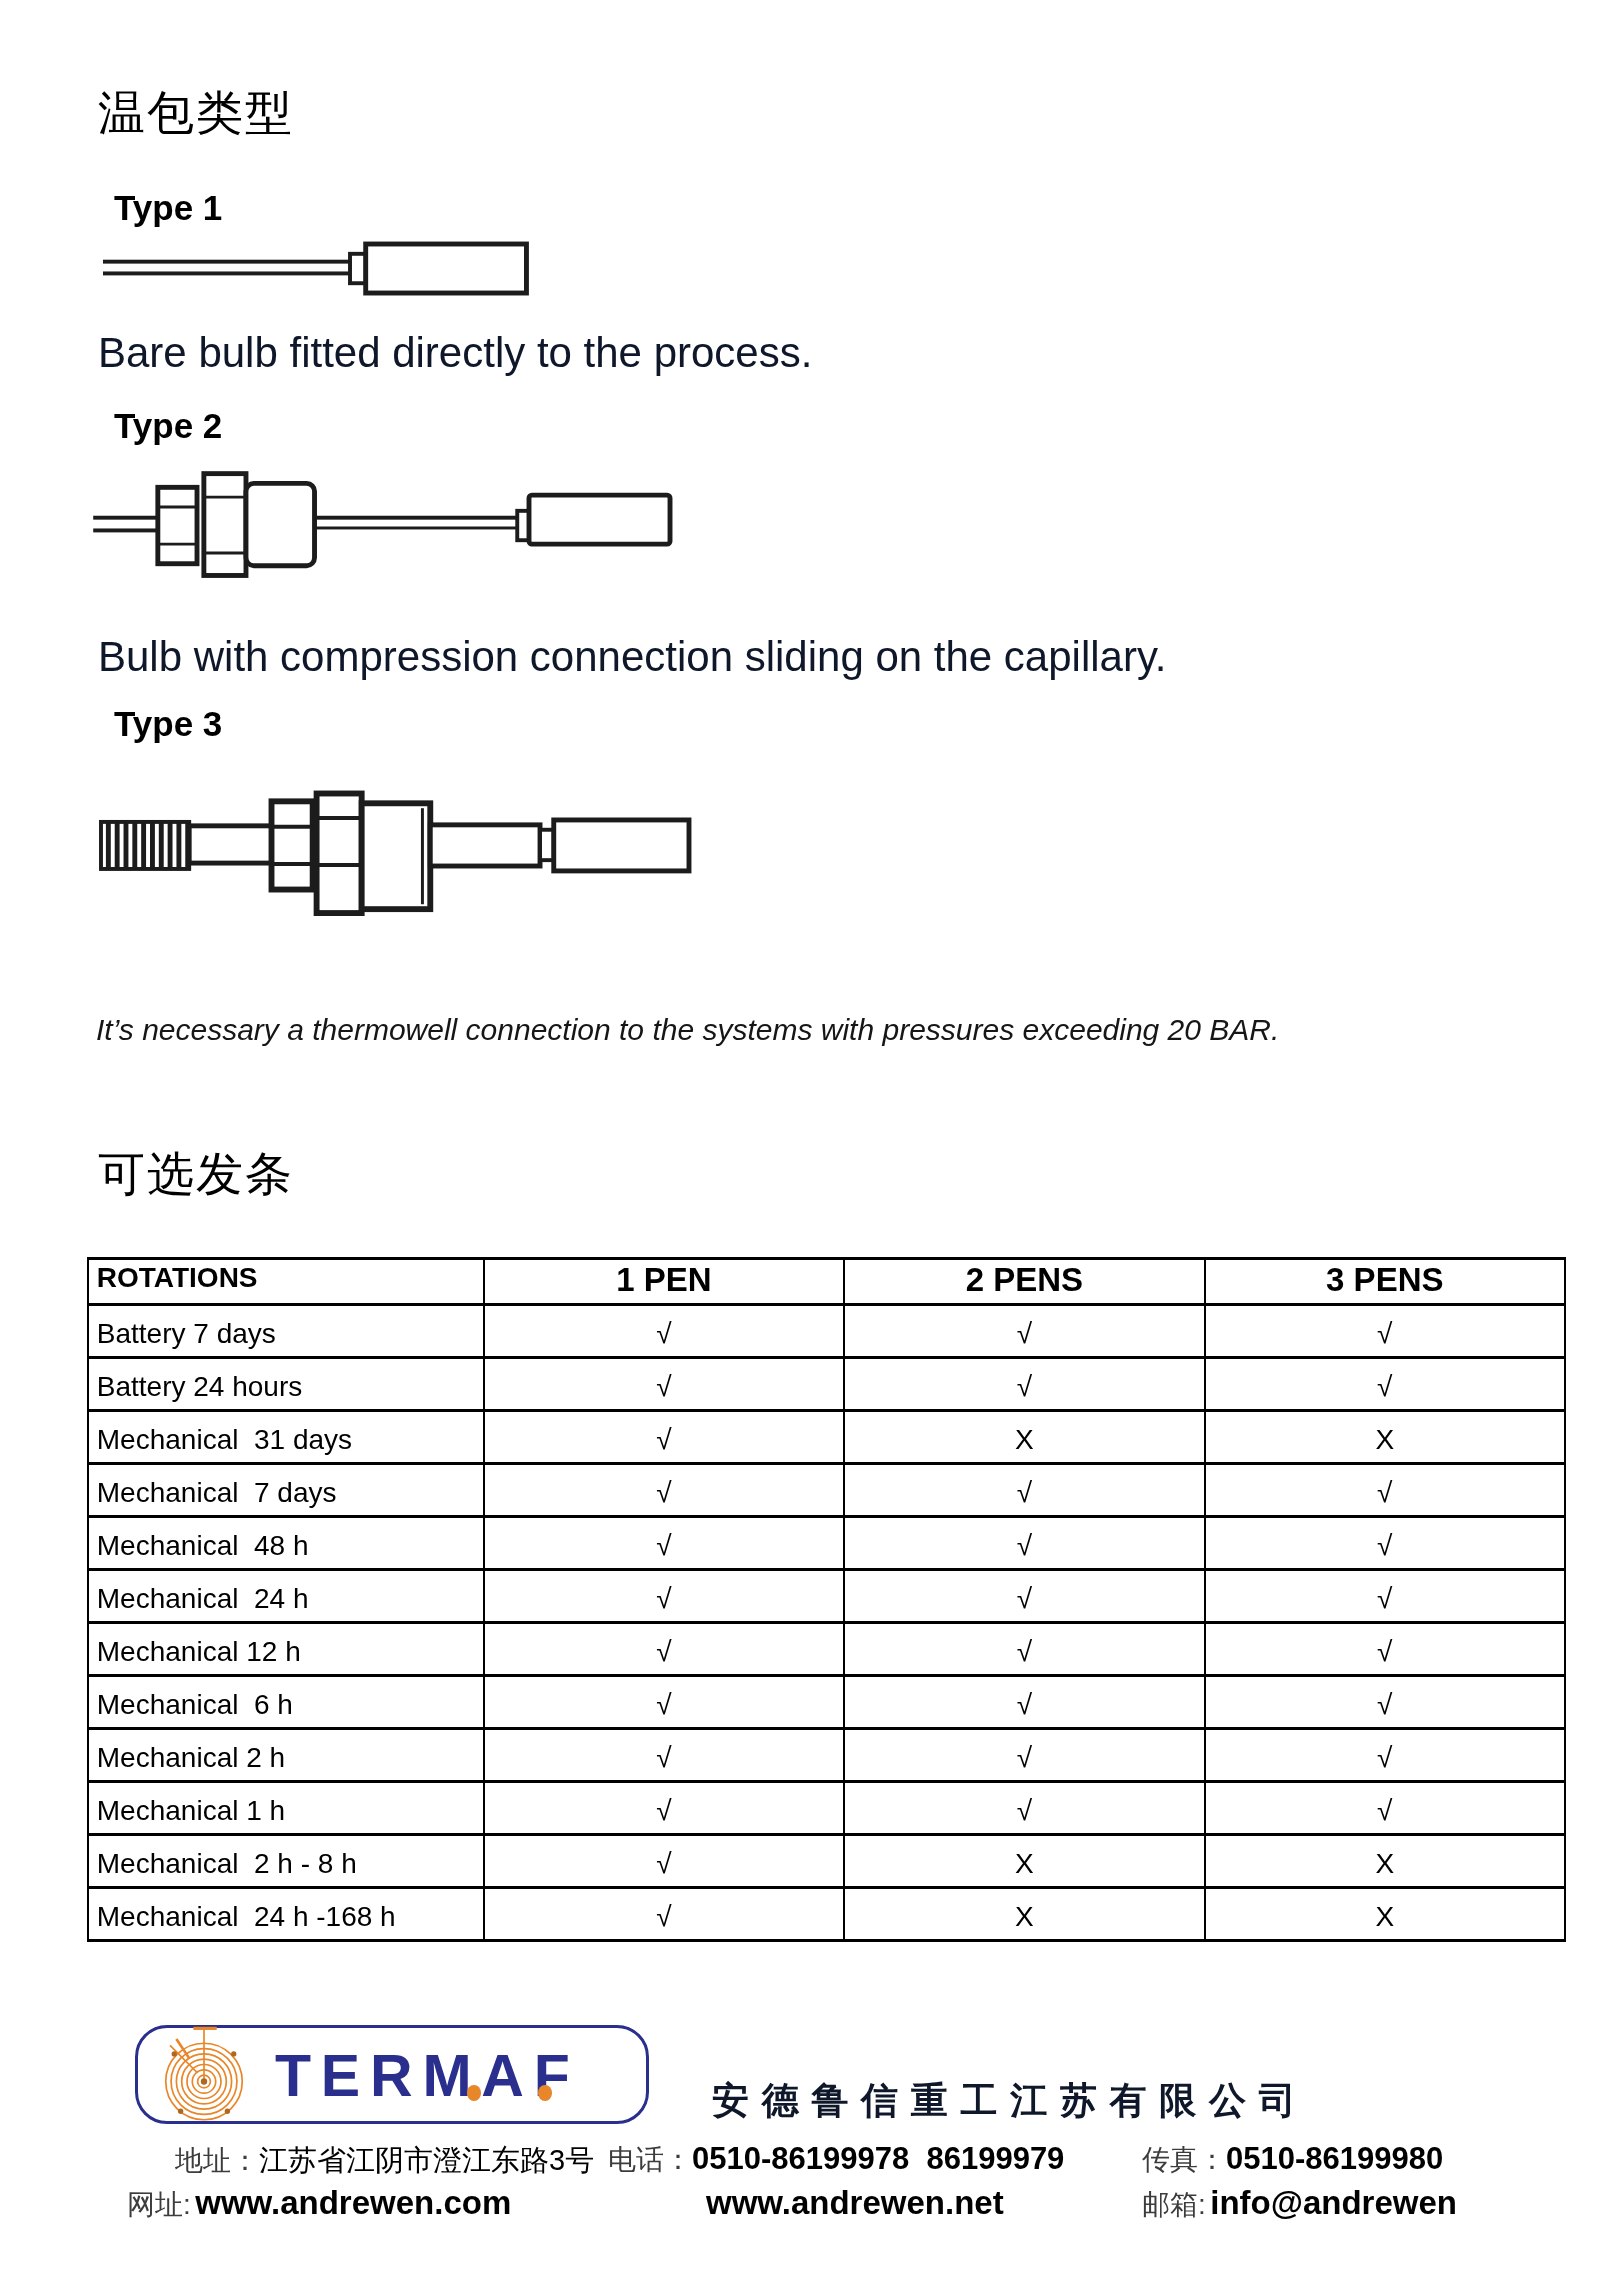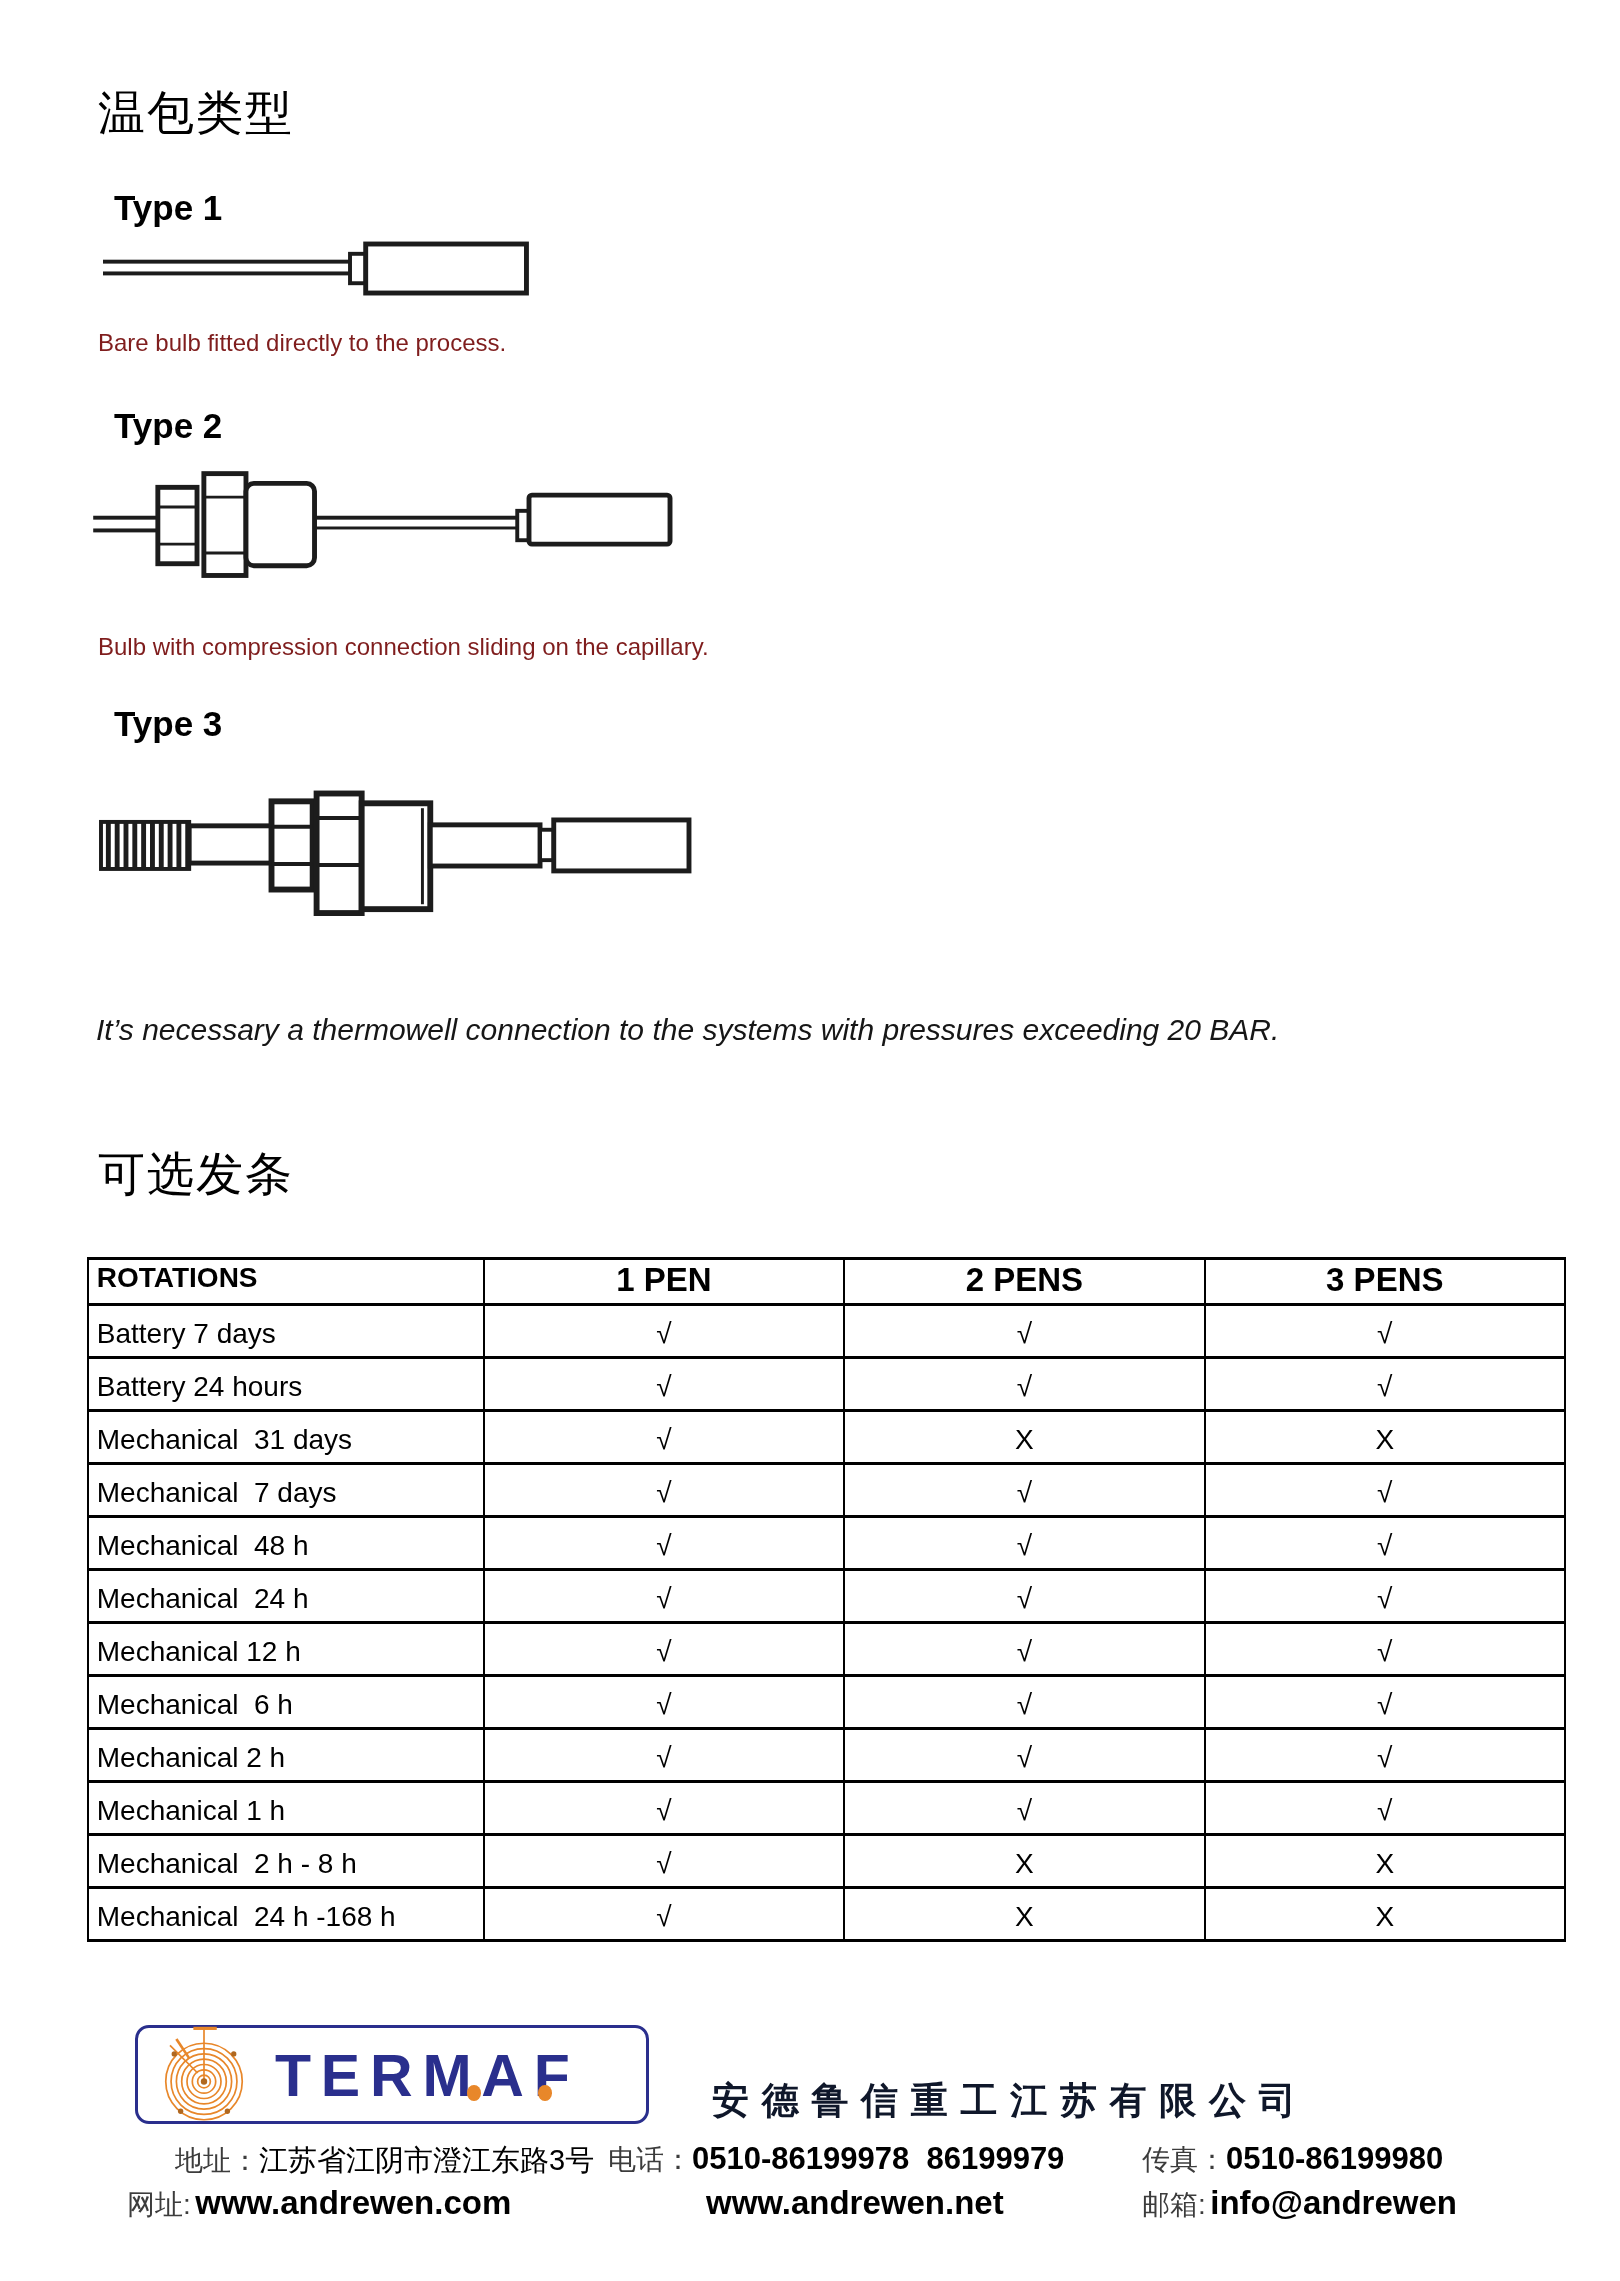--- a/index.html
+++ b/index.html
@@ -14,21 +14,21 @@
   }
   .abs { position:absolute; }
 
   
   .cn-title {
     font-family:"DejaVu Serif","Liberation Serif",serif;
     font-size:47px; font-weight:400; color:#000;
     letter-spacing:2px;
   }
   .type-label { font-size:35px; font-weight:700; color:#000; }
-  .desc { font-size:24px; color:#7f1d1d; }
+  .desc { font-size:42px; color:#0f172a; }
   .note { font-size:30px; font-style:italic; color:#161616; }
 
   
   .diagram svg { display:block; }
 
   
   .rot-table {
     position:absolute; left:87px; top:1257px; width:1479px;
     border-collapse:collapse; table-layout:fixed;
   }
@@ -54,21 +54,21 @@
   }
   td.mark-cell {
     text-align:center; vertical-align:bottom;
     padding-bottom:5.9px; font-size:28px; font-weight:400; color:#000;
   }
 
   
   .logo-box {
     position:absolute; left:135px; top:2025px;
     width:508px; height:93px;
-    border:3.9px solid #2a2f8d; border-radius:14px;
+    border:3.9px solid #2a2f8d; border-radius:32px;
     background:#fff;
   }
   .logo-text {
     position:absolute; left:137px; top:13.7px;
     font-size:59px; font-weight:700; letter-spacing:9.8px;
     color:#2a2f8d;
   }
   .logo-dot { position:absolute; width:13.7px; height:15.7px; border-radius:50%; background:#e8872a; }
   .company-name {
     position:absolute; left:712px; top:2076px;

